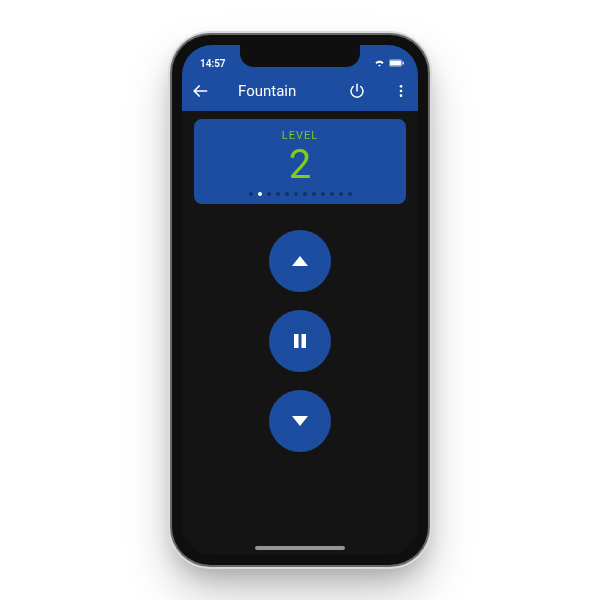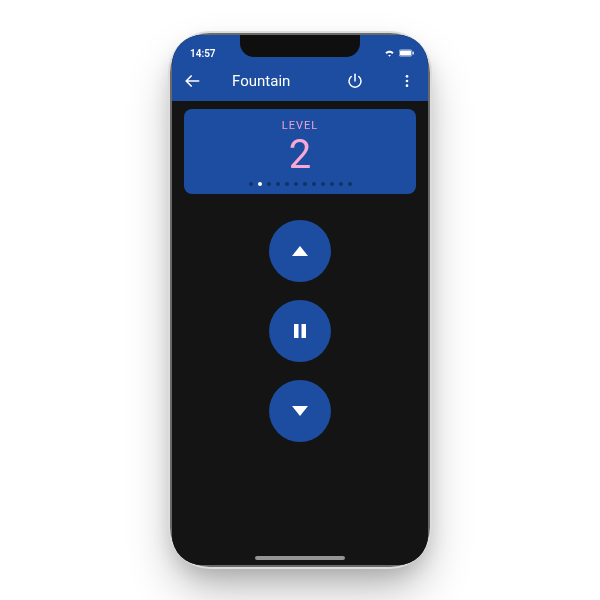--- a/index.html
+++ b/index.html
@@ -10,21 +10,21 @@
     display: flex;
     align-items: center;
     justify-content: center;
     font-family: -apple-system, BlinkMacSystemFont, "Segoe UI", Roboto, sans-serif;
   }
   .phone {
     width: 256px;
     height: 530px;
     background: #0f0f10;
     border-radius: 38px;
-    padding: 0;
+    padding: 10px;
     position: relative;
     box-shadow:
       0 0 0 2px #6a6a6a,
       0 0 0 4px #dcdcdc,
       0 25px 45px rgba(0,0,0,0.25),
       0 10px 20px rgba(0,0,0,0.15);
   }
   .screen {
     width: 100%;
     height: 100%;
@@ -77,21 +77,21 @@
     background: #141415;
     padding: 8px 12px 16px 12px;
     display:flex;
     flex-direction:column;
     align-items:center;
   }
   .level-card {
     width: 100%;
     background: #1c4da0;
     border-radius: 8px;
-    color: #f9a8d4;
+    color: #84cc16;
     text-align:center;
     padding: 10px 8px 8px 8px;
   }
   .level-label {
     font-size: 11px;
     letter-spacing: 1px;
     font-weight:400;
     opacity:0.95;
   }
   .level-value {

